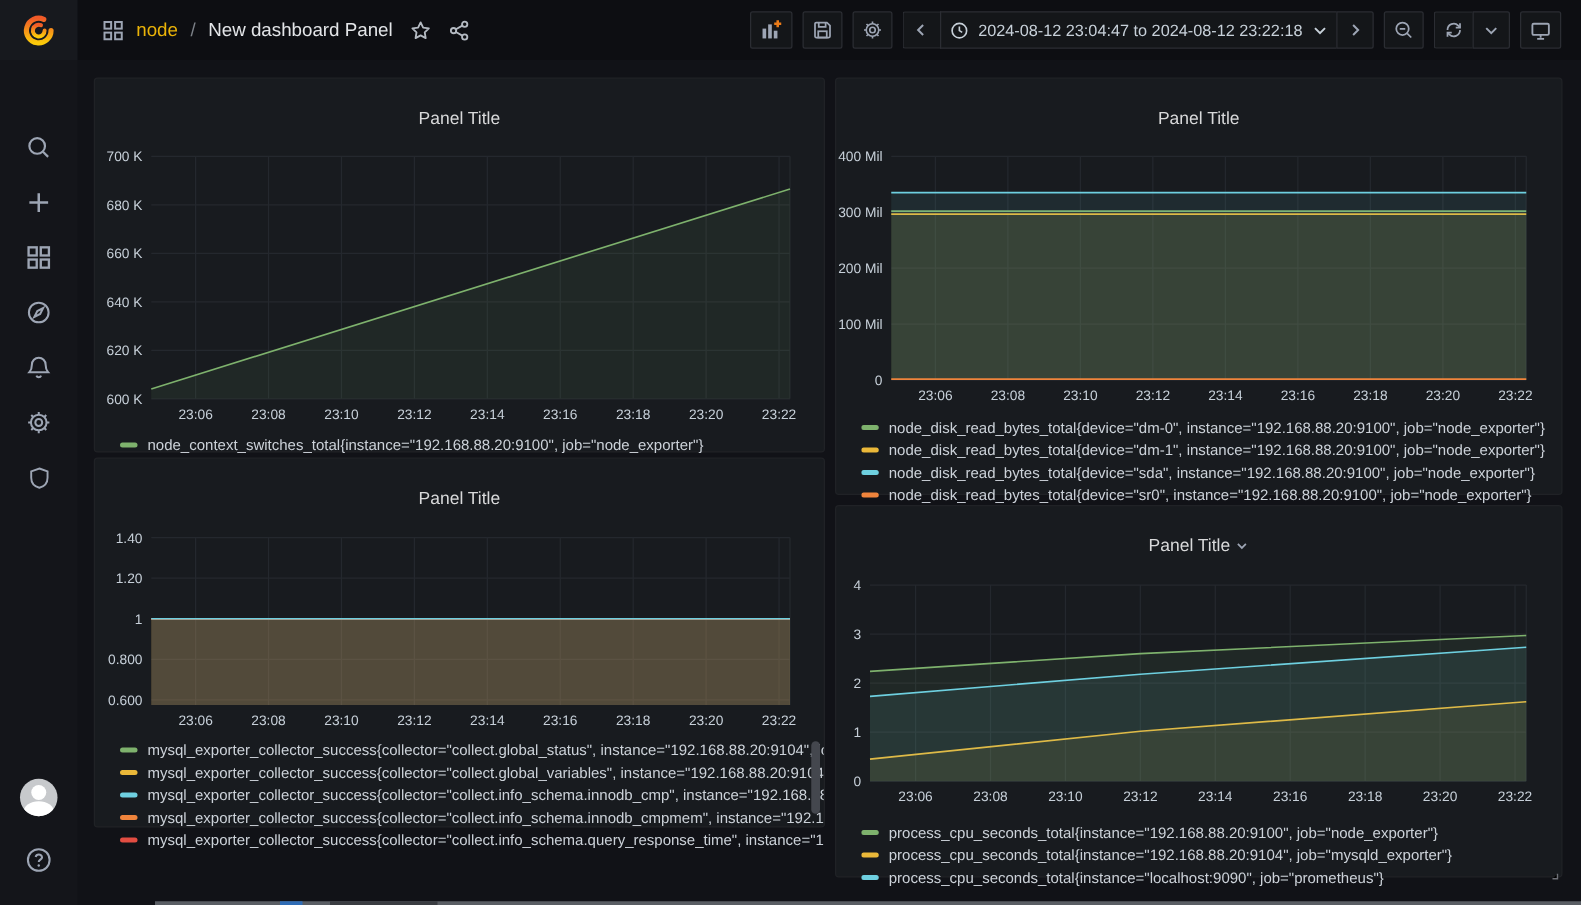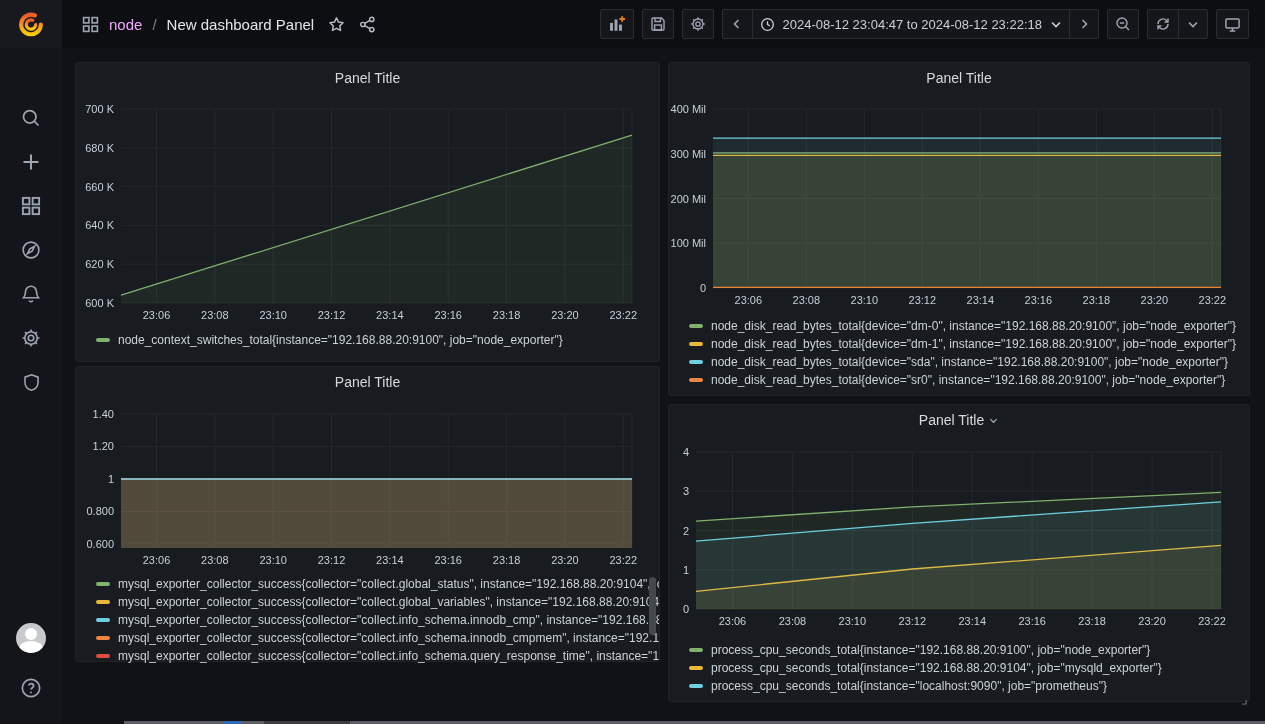--- a/index.html
+++ b/index.html
@@ -6,21 +6,21 @@
   html,body { width:1265px; height:724px; overflow:hidden; background:#111217;
               font-family:"Liberation Sans", sans-serif; color:#d8d9da; }
 
   
   .navbar { position:absolute; left:0; top:0; width:1265px; height:48px; background:#0d0e12;
             display:flex; align-items:center; }
   .logo-tile { width:62px; height:48px; background:#17191e; display:flex; align-items:center;
                justify-content:center; flex:0 0 62px; cursor:pointer; }
   .crumbs { display:flex; align-items:center; gap:10px; margin-left:20px; }
   .crumb-icon { color:#9da5b4; display:flex; }
-  .crumb-section { font-size:15px; color:#f0abfc; cursor:pointer; }
+  .crumb-section { font-size:15px; color:#eab308; cursor:pointer; }
   .crumb-sep { font-size:15px; color:#7b8087; }
   .crumb-title { font-size:15px; color:#e3e5e8; cursor:pointer; }
   .crumb-btn { color:#b4bac2; display:flex; margin-left:4px; cursor:pointer; }
   .nav-right { margin-left:auto; display:flex; align-items:center; gap:8px; padding-right:16px; }
   .nbtn { height:30px; min-width:30px; padding:0 7px; background:#141619; border:1px solid #2b2d33;
           border-radius:2px; color:#9da5b4; display:flex; align-items:center; justify-content:center;
           cursor:pointer; }
   .ngroup { display:flex; }
   .ngroup .nbtn { border-radius:0; border-right-width:0; }
   .ngroup .nbtn:first-child { border-radius:2px 0 0 2px; }
@@ -40,21 +40,21 @@
   .avatar::after { content:""; position:absolute; left:3px; top:18px; width:24px; height:16px;
                    border-radius:50%; background:#fff; }
 
   
   .panel { position:absolute; background:#181b1f; border:1px solid #202226; border-radius:3px; }
   #panel-1 { left:75px;  top:62px;  width:585px; height:300px; }
   #panel-2 { left:668px; top:62px;  width:582px; height:334px; }
   #panel-3 { left:75px;  top:366px; width:585px; height:296px; }
   #panel-4 { left:668px; top:404px; width:582px; height:298px; }
   .panel-title { height:30px; display:flex; align-items:center; justify-content:center; gap:4px;
-                 font-size:14px; font-weight:500; color:#d8d9da; cursor:pointer; }
+                 font-size:14px; font-weight:500; color:#d8d9da; cursor:pointer;margin-top:16px; }
   .title-caret { color:#9da5b4; display:flex; }
   .legend { padding:2px 0 0 20px; overflow:hidden; position:relative; }
   #panel-3 .legend { height:90px; }
   .lrow { display:flex; align-items:center; height:18px; cursor:pointer; white-space:nowrap; overflow:hidden; }
   .dash { width:14px; height:4px; border-radius:2px; margin-right:8px; flex:0 0 14px; }
   .ltext { font-size:12px; color:#ccd2d9; }
   .legend-scrollbar { position:absolute; right:3px; top:4px; width:7px; height:58px;
                       background:#44474e; border-radius:4px; cursor:pointer; }
   .resize-handle { position:absolute; right:2px; bottom:2px; width:8px; height:8px; cursor:pointer; }
   svg.chart { display:block; }

